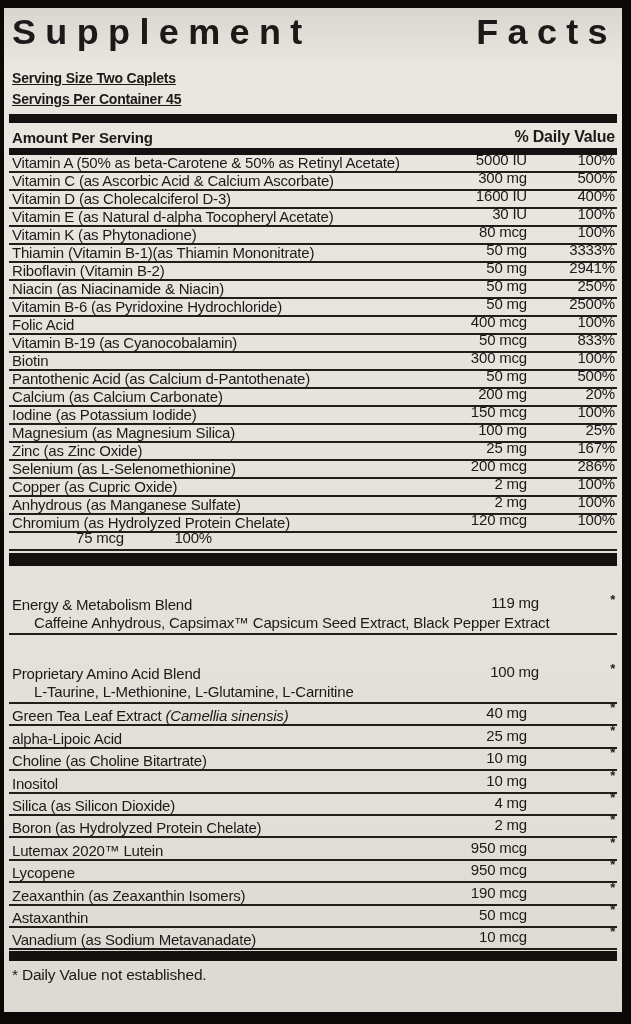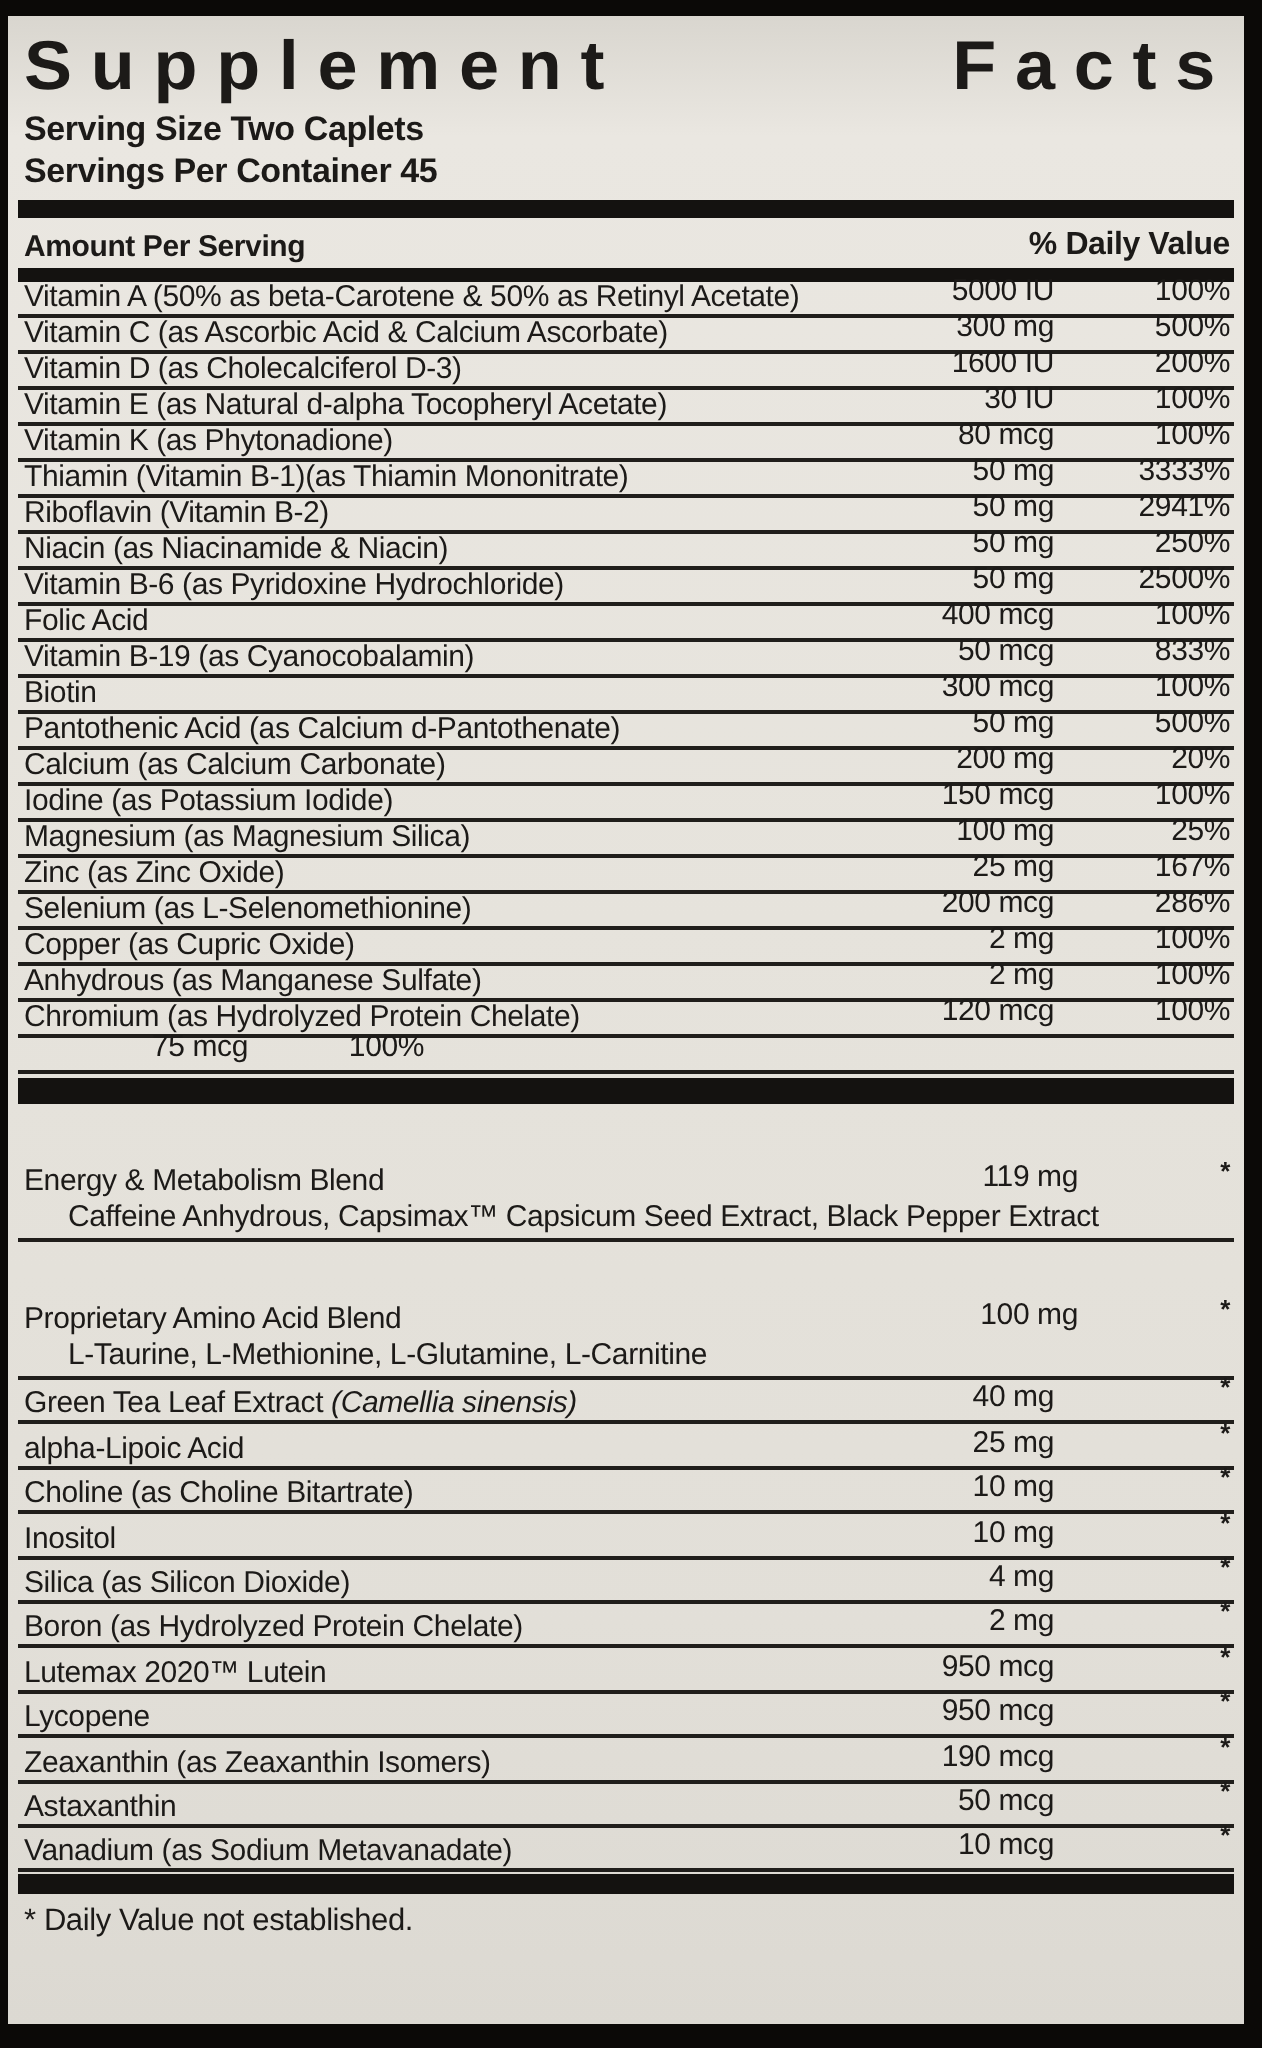--- a/index.html
+++ b/index.html
@@ -20,22 +20,22 @@
   }
   .title{
     display:flex;justify-content:space-between;align-items:baseline;
     font-size:36px;font-weight:900;letter-spacing:.26em;
     line-height:38px;
     padding:2px 0 0 3px;
     white-space:nowrap;
     transform:scaleY(.96);
   }
   .serving{
-    font-size:17px;font-weight:700;line-height:21px;
-    padding-left:3px;margin-top:2px;letter-spacing:-0.2px;
+    font-size:14px;font-weight:700;line-height:21px;
+    padding-left:3px;margin-top:16px;letter-spacing:-0.2px;text-decoration:underline;
   }
   .bar{background:#141210;}
   .bar1{height:9px;margin-top:4px;}
   .bar2{height:7px;}
   .bar3{height:13px;margin:2px 0 1px 0;}
   .bar4{height:10px;margin-top:1px;}
   .colhead{
     display:flex;justify-content:space-between;align-items:flex-end;
     height:23px;padding:0 2px 2px 3px;text-align:right;
   }
@@ -103,21 +103,21 @@
     <span class="dv">100%</span>
   </div>
       <div class="row">
     <span class="name">Vitamin C (as Ascorbic Acid &amp; Calcium Ascorbate)</span>
     <span class="amt">300 mg</span>
     <span class="dv">500%</span>
   </div>
       <div class="row">
     <span class="name">Vitamin D (as Cholecalciferol D-3)</span>
     <span class="amt">1600 IU</span>
-    <span class="dv">200%</span>
+    <span class="dv">400%</span>
   </div>
       <div class="row">
     <span class="name">Vitamin E (as Natural d-alpha Tocopheryl Acetate)</span>
     <span class="amt">30 IU</span>
     <span class="dv">100%</span>
   </div>
       <div class="row">
     <span class="name">Vitamin K (as Phytonadione)</span>
     <span class="amt">80 mcg</span>
     <span class="dv">100%</span>

